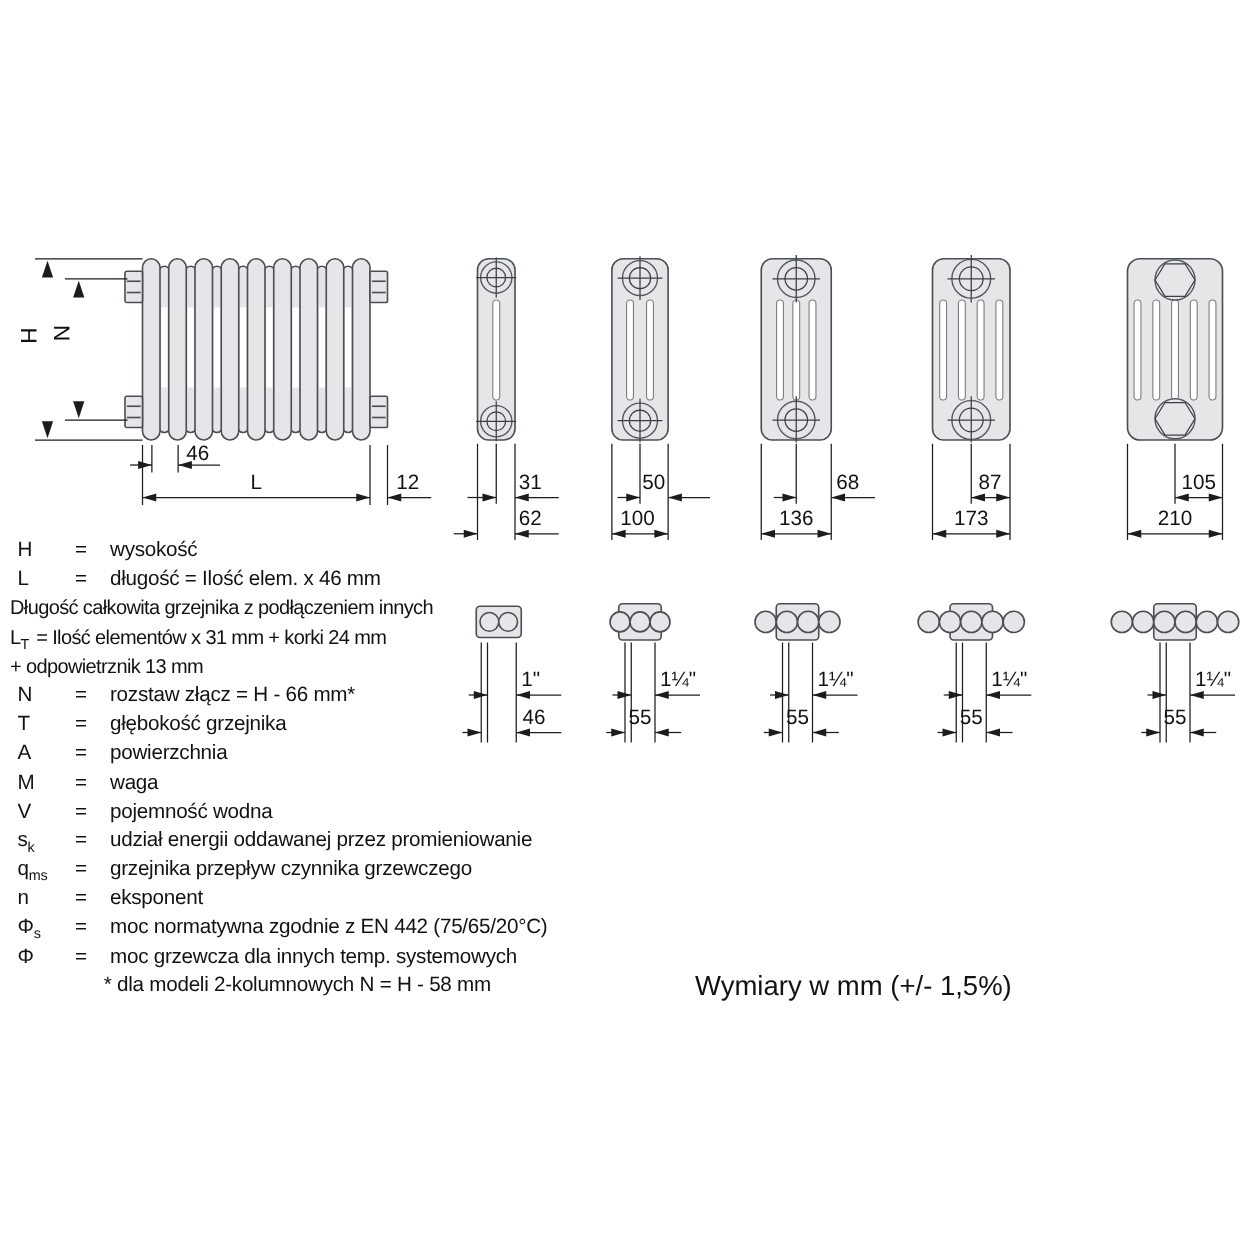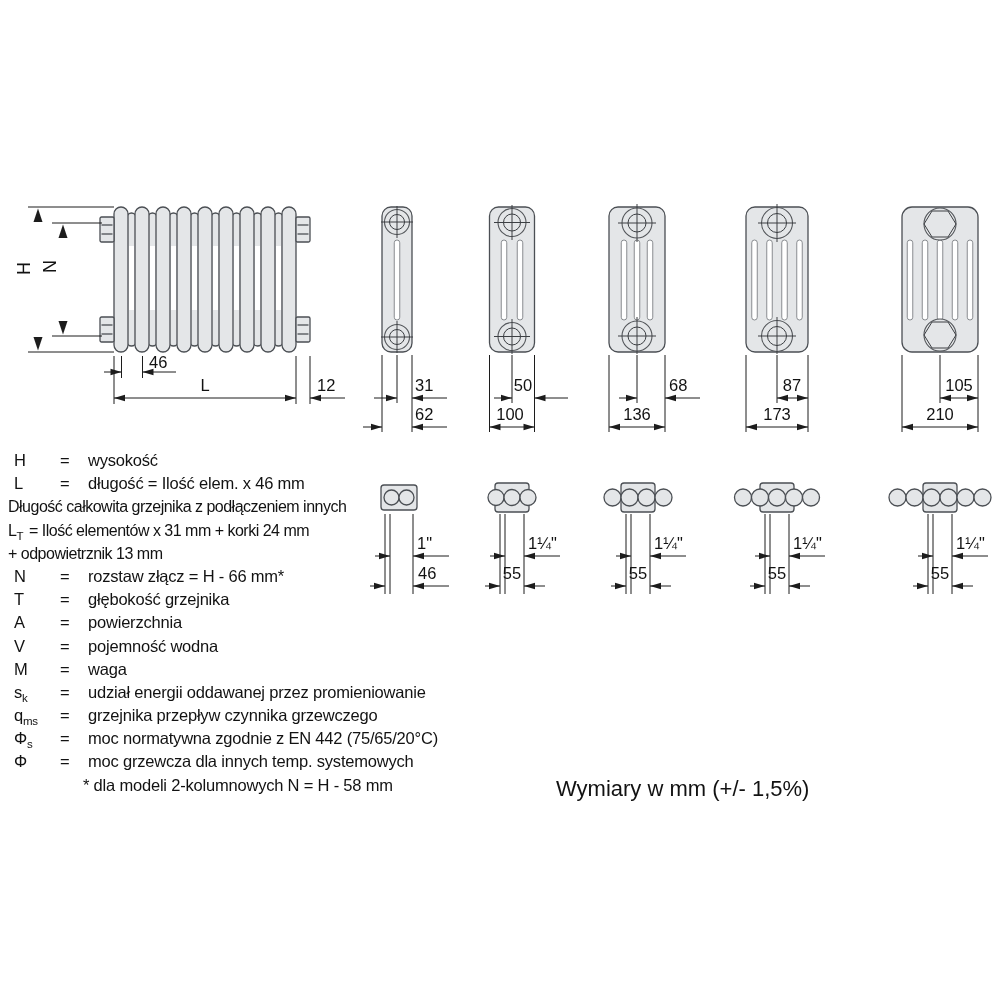--- a/index.html
+++ b/index.html
@@ -10,21 +10,21 @@
   .dtxt{font-size:16.5px;fill:#121212;}
   .mid{text-anchor:middle;}
   .body{fill:#e4e6e8;stroke:#4b4f54;stroke-width:1.3;}
   .lite{fill:#e4e6e8;stroke:#54575b;stroke-width:1.1;}
   .white{fill:#ffffff;stroke:none;}
   .sslot{fill:#ffffff;stroke:#7d8084;stroke-width:0.9;}
   .dline{stroke:#1c1c1c;stroke-width:1;fill:none;}
   .thin{stroke:#3c3f43;stroke-width:1;fill:none;}
   .arr{fill:#1c1c1c;stroke:none;}
   .legend{position:absolute;left:8px;top:429px;width:470px;
-          font-size:16.5px;line-height:23.2px;letter-spacing:-0.2px;color:#121212;margin-top:20px;}
+          font-size:16.5px;line-height:23.2px;letter-spacing:-0.2px;color:#121212;}
   .lrow{height:23.2px;white-space:nowrap;}
   .lrow.cols{padding-left:6px;}
   .lrow .sym{display:inline-block;width:46px;}
   .lrow .eq{display:inline-block;width:28px;}
   .lrow.inline .sym2{display:inline-block;padding-right:6px;}
   .lrow.full,.lrow.inline{font-size:16px;letter-spacing:-0.5px;}
   .lrow.indent{padding-left:75px;}
   sub{font-size:11.5px;line-height:0;}
   .footnote{position:absolute;left:556px;top:776px;font-size:22px;color:#121212;}
 </style>
@@ -373,24 +373,25 @@
 
 <div class="legend">
       <div class="lrow cols"><span class="sym"><span>H</span><sub></sub></span><span class="eq">=</span><span class="txt">wysokość</span></div>
       <div class="lrow cols"><span class="sym"><span>L</span><sub></sub></span><span class="eq">=</span><span class="txt">długość = Ilość elem. x 46 mm</span></div>
       <div class="lrow full"><span class="txt">Długość całkowita grzejnika z podłączeniem innych</span></div>
       <div class="lrow inline"><span class="sym2"><span>L</span><sub>T</sub></span><span class="txt">= Ilość elementów x 31 mm + korki 24 mm</span></div>
       <div class="lrow full"><span class="txt">+ odpowietrznik 13 mm</span></div>
       <div class="lrow cols"><span class="sym"><span>N</span><sub></sub></span><span class="eq">=</span><span class="txt">rozstaw złącz = H - 66 mm*</span></div>
       <div class="lrow cols"><span class="sym"><span>T</span><sub></sub></span><span class="eq">=</span><span class="txt">głębokość grzejnika</span></div>
       <div class="lrow cols"><span class="sym"><span>A</span><sub></sub></span><span class="eq">=</span><span class="txt">powierzchnia</span></div>
+      <div class="lrow cols"><span class="sym"><span>M</span><sub></sub></span><span class="eq">=</span><span class="txt">waga</span></div>
       <div class="lrow cols"><span class="sym"><span>V</span><sub></sub></span><span class="eq">=</span><span class="txt">pojemność wodna</span></div>
-      <div class="lrow cols"><span class="sym"><span>M</span><sub></sub></span><span class="eq">=</span><span class="txt">waga</span></div>
       <div class="lrow cols"><span class="sym"><span>s</span><sub>k</sub></span><span class="eq">=</span><span class="txt">udział energii oddawanej przez promieniowanie</span></div>
       <div class="lrow cols"><span class="sym"><span>q</span><sub>ms</sub></span><span class="eq">=</span><span class="txt">grzejnika przepływ czynnika grzewczego</span></div>
+      <div class="lrow cols"><span class="sym"><span>n</span><sub></sub></span><span class="eq">=</span><span class="txt">eksponent</span></div>
       <div class="lrow cols"><span class="sym"><span>Φ</span><sub>s</sub></span><span class="eq">=</span><span class="txt">moc normatywna zgodnie z EN 442 (75/65/20°C)</span></div>
       <div class="lrow cols"><span class="sym"><span>Φ</span><sub></sub></span><span class="eq">=</span><span class="txt">moc grzewcza dla innych temp. systemowych</span></div>
       <div class="lrow indent"><span class="txt">* dla modeli 2-kolumnowych N = H - 58 mm</span></div>
     </div>
 
 <div class="footnote">Wymiary w mm (+/- 1,5%)</div>
 
 </div>
 
 </body></html>

